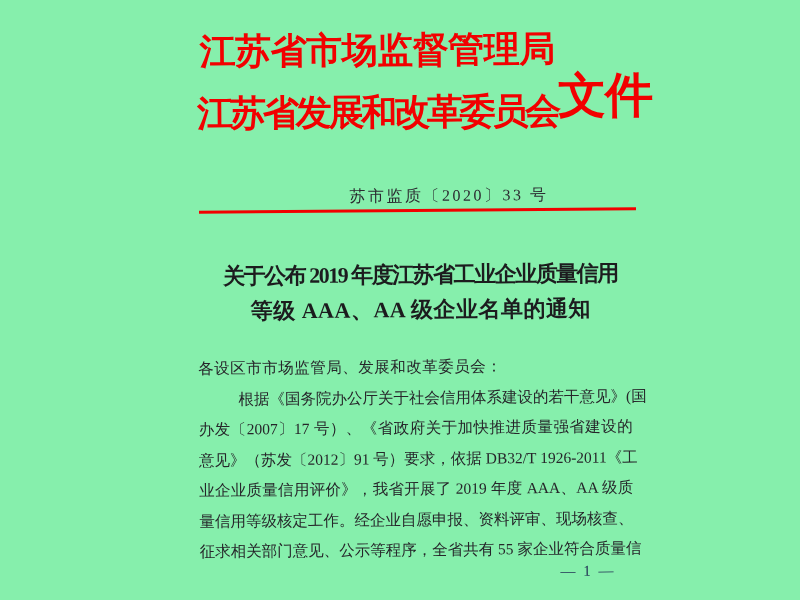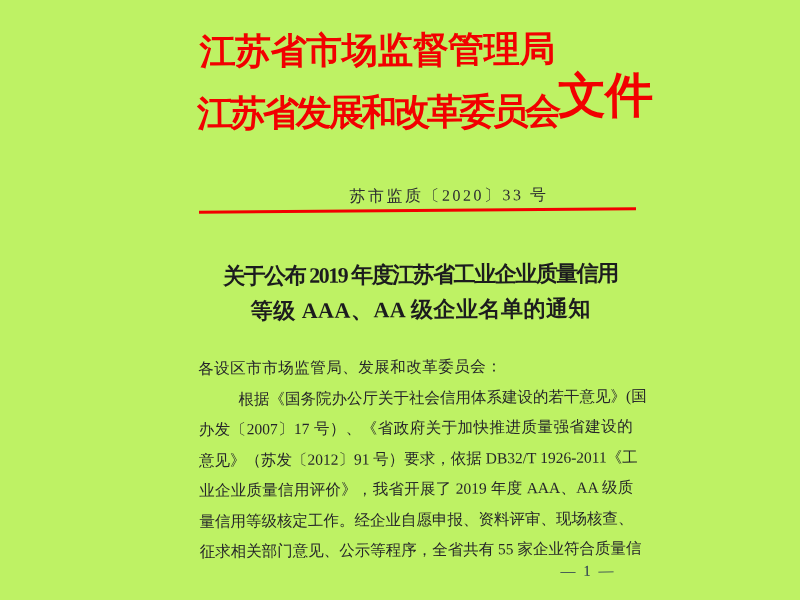--- a/index.html
+++ b/index.html
@@ -5,21 +5,21 @@
   html, body {
     margin: 0;
     padding: 0;
     background: #ffffff;
   }
   #canvas {
     position: relative;
     width: 800px;
     height: 600px;
     overflow: hidden;
-    background: #bef264;
+    background: #86efac;
     font-family: "Liberation Serif", "DejaVu Serif", serif;
   }
   
   #page {
     position: absolute;
     left: 0; top: 0;
     width: 800px;
     height: 600px;
     transform: rotate(-0.45deg);
     transform-origin: 417px 210px;

